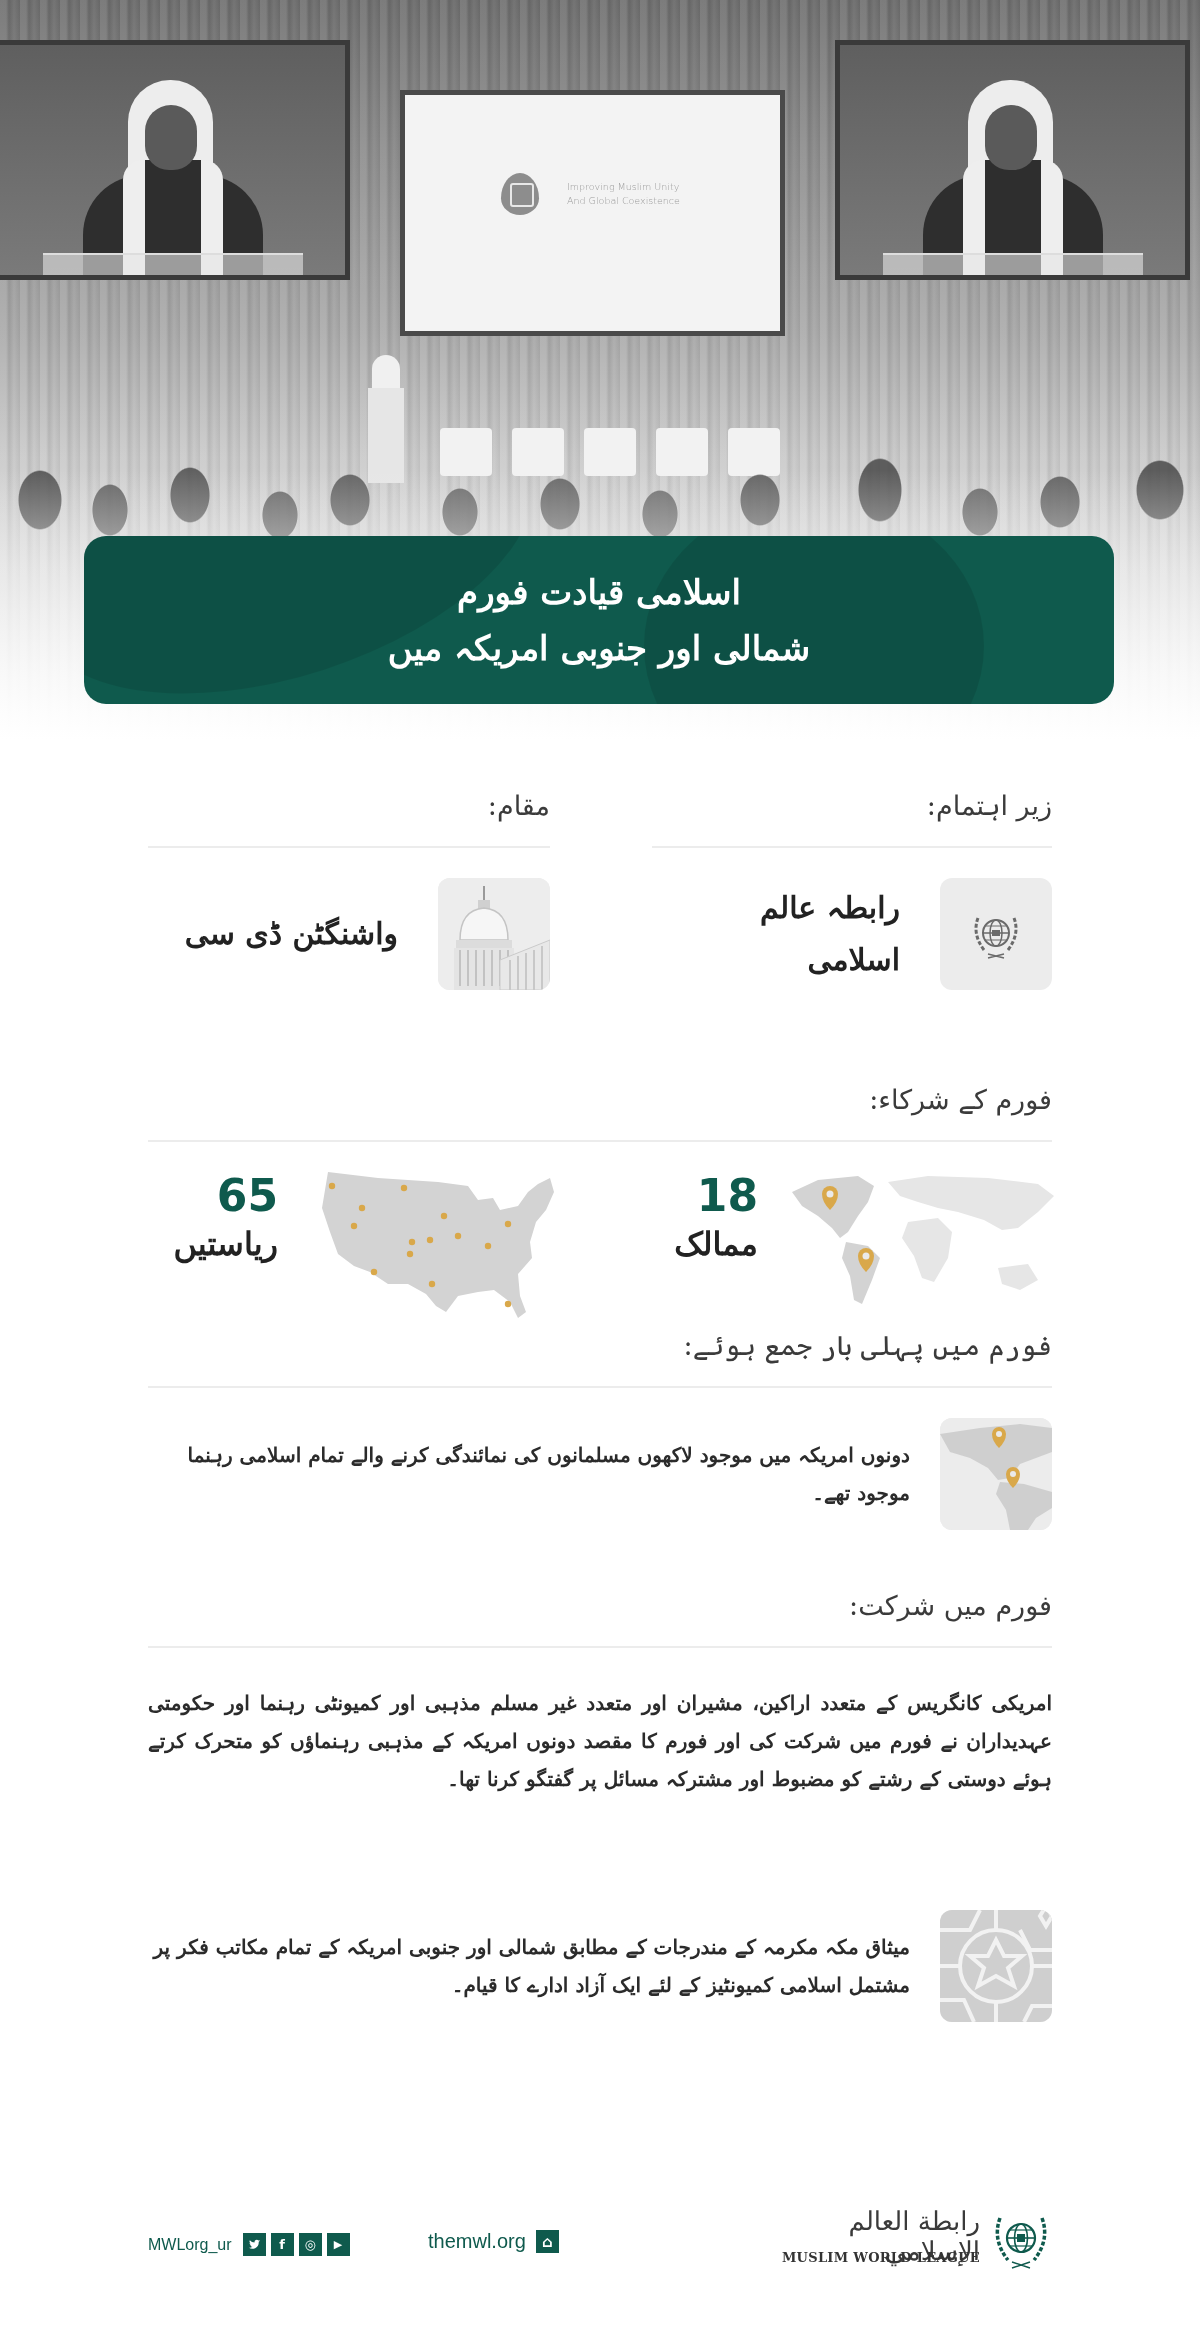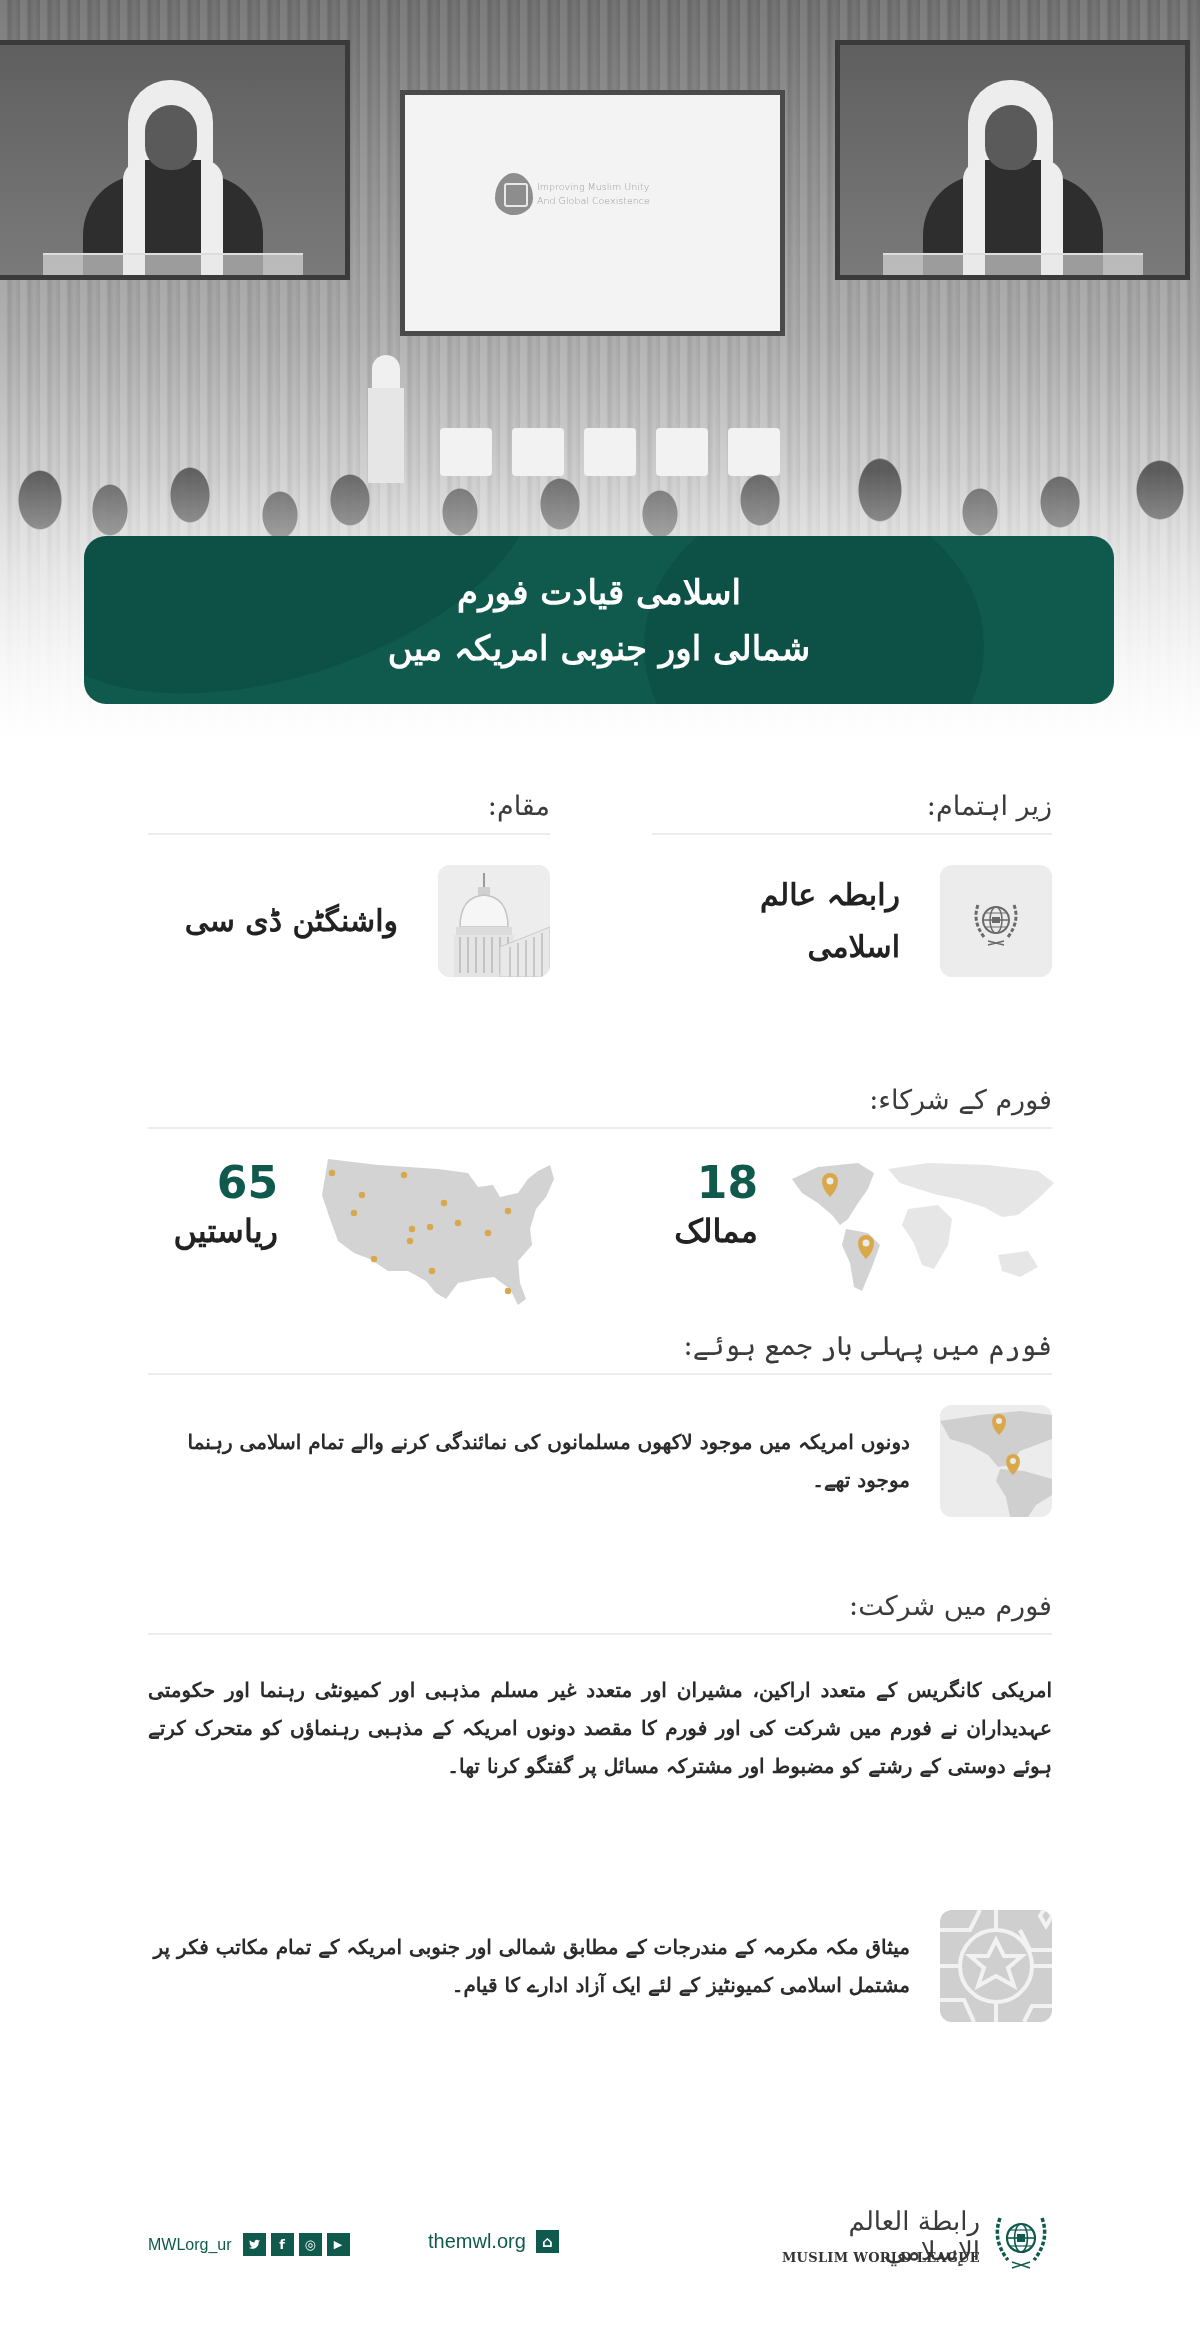--- a/index.html
+++ b/index.html
@@ -15,21 +15,21 @@
   .screen.side { top: 40px; width: 355px; height: 240px; background: linear-gradient(180deg,#5f5f5f,#7a7a7a); }
   .screen.left { left: -5px; }
   .screen.right { left: 835px; }
   .screen.center { left: 400px; top: 90px; width: 385px; height: 246px; background: #f3f3f3; border-color: #4a4a4a; }
   .speaker { position: absolute; left: 50%; bottom: 0; width: 220px; height: 210px; transform: translateX(-50%); }
   .speaker .head { position: absolute; left: 65px; top: 15px; width: 85px; height: 110px; border-radius: 42px 42px 20px 20px; background: #ededed; }
   .speaker .face { position: absolute; left: 82px; top: 40px; width: 52px; height: 65px; border-radius: 26px 26px 24px 24px; background: #5a5a5a; }
   .speaker .body { position: absolute; left: 20px; top: 110px; width: 180px; height: 100px; border-radius: 60px 60px 0 0; background: #2e2e2e; }
   .speaker .scarf { position: absolute; left: 60px; top: 95px; width: 100px; height: 115px; border-radius: 20px 20px 0 0; background: linear-gradient(90deg,#eee 0 22%, #2e2e2e 22% 78%, #eee 78%); }
   .speaker .podium { position: absolute; left: -20px; bottom: 0; width: 260px; height: 22px; background: rgba(230,230,230,0.6); border-top: 2px solid #ddd; }
-  .screen-logo { position: absolute; left: 86px; top: 72px; display: flex; align-items: center; gap: 0; }
+  .screen-logo { position: absolute; left: 92px; top: 72px; display: flex; align-items: center; gap: 24px; }
   .screen-logo .mark { width: 46px; height: 54px; position: relative; }
   .screen-logo .mark::before { content: ""; position: absolute; left: 4px; top: 6px; width: 38px; height: 42px; background: #8d8d8d; border-radius: 50% 50% 50% 50% / 60% 60% 40% 40%; }
   .screen-logo .mark::after { content: ""; position: absolute; left: 13px; top: 16px; width: 20px; height: 20px; border: 2px solid #e8e8e8; border-radius: 3px; }
   .screen-logo .txt { font-family: "DejaVu Sans", sans-serif; font-size: 9.5px; line-height: 14px; color: #9a9a9a; font-weight: 300; }
   .stage-podium { position: absolute; left: 368px; top: 388px; width: 36px; height: 95px; background: #e6e6e6; }
   .stage-person { position: absolute; left: 372px; top: 355px; width: 28px; height: 40px; border-radius: 14px 14px 4px 4px; background: #f0f0f0; }
   .chairs { position: absolute; left: 440px; top: 428px; display: flex; gap: 20px; }
   .chairs span { width: 52px; height: 48px; background: #f2f2f2; border-radius: 4px; display: block; }
   .crowd { position: absolute; left: 0; top: 440px; width: 1200px; height: 120px;
     background: radial-gradient(ellipse 22px 30px at 40px 60px, #4a4a4a 95%, transparent 100%),
@@ -49,21 +49,21 @@
   .hero-fade { position: absolute; left: 0; top: 470px; width: 1200px; height: 270px; background: linear-gradient(180deg, rgba(255,255,255,0) 0%, rgba(240,240,240,0.7) 45%, #ffffff 100%); }
 
   
   .banner { position: absolute; left: 84px; top: 536px; width: 1030px; height: 168px; border-radius: 22px;
     background: #0f5a4d; overflow: hidden; display: flex; flex-direction: column; align-items: center; justify-content: center; }
   .banner .shade { position: absolute; border-radius: 50%; background: rgba(0,0,0,0.10); }
   .banner-title { position: relative; direction: rtl; text-align: center; color: #ffffff; font-family: "DejaVu Serif", serif; font-size: 34px; line-height: 56px; font-weight: bold; }
 
   
   .section { position: absolute; direction: rtl; }
-  .sec-heading { font-family: "DejaVu Serif", serif; font-size: 27px; color: #3b3b3b; text-align: right; padding-bottom: 12px; border-bottom: 2px solid #ececec; }
+  .sec-heading { font-family: "DejaVu Serif", serif; font-size: 27px; color: #3b3b3b; text-align: right; padding-bottom: 25px; border-bottom: 2px solid #ececec; }
   .body-text { font-family: "DejaVu Serif", serif; font-size: 20px; line-height: 38px; color: #2b2b2b; text-align: right; font-weight: bold; }
   .tile { width: 112px; height: 112px; border-radius: 12px; background: #ececec; position: relative; overflow: hidden; flex: 0 0 auto; }
 
   
   .col-organizer { left: 652px; top: 790px; width: 400px; }
   .col-venue { left: 148px; top: 790px; width: 402px; }
   .info-row { display: flex; align-items: center; gap: 40px; margin-top: 30px; }
   .info-value { font-family: "DejaVu Serif", serif; font-size: 30px; line-height: 52px; color: #222; font-weight: bold; text-align: right; }
 
   .emblem { position: absolute; left: 28px; top: 28px; width: 56px; height: 56px; }

